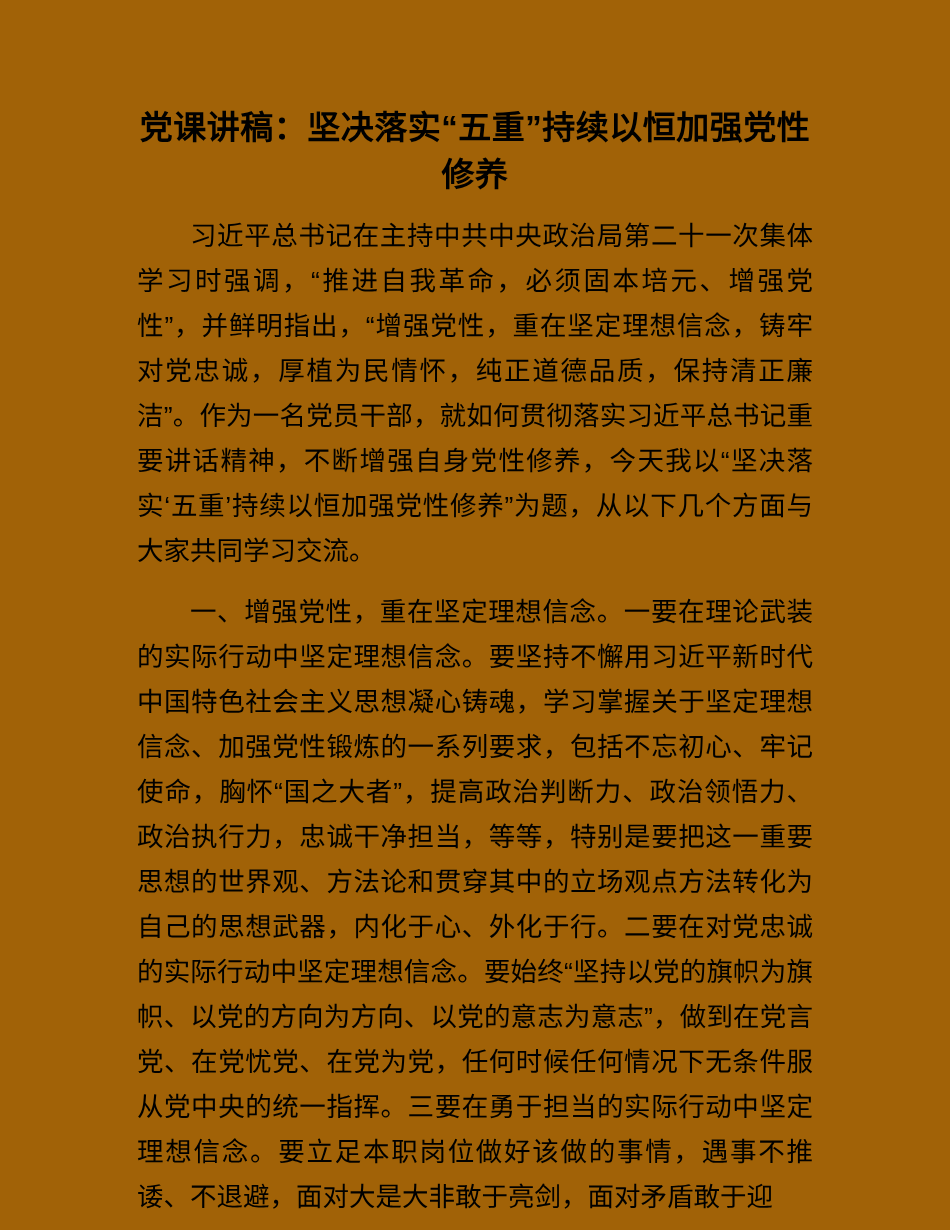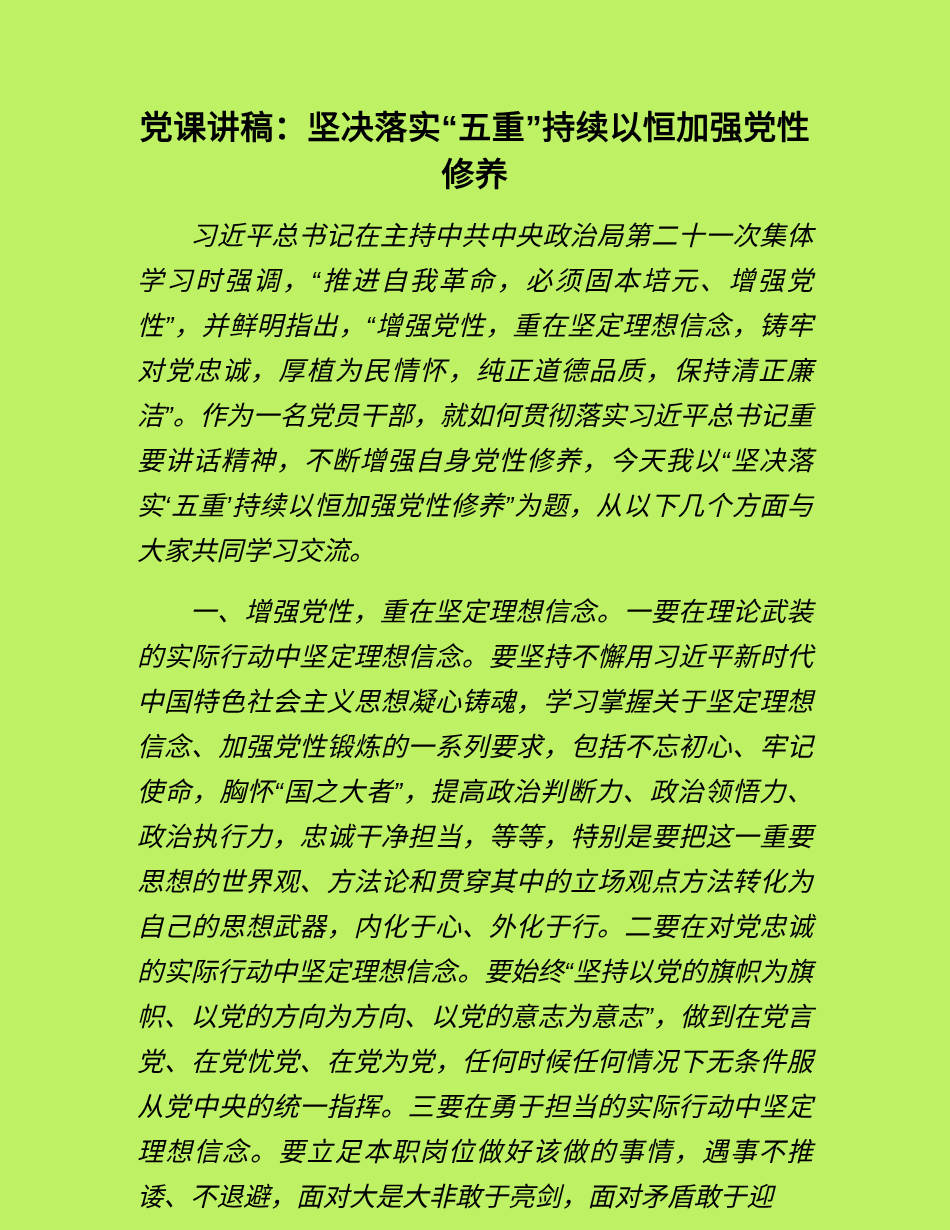--- a/index.html
+++ b/index.html
@@ -11,21 +11,21 @@
   body {
     width: 950px;
     height: 1230px;
     overflow: hidden;
     font-family: "Liberation Sans", "DejaVu Sans", sans-serif;
     color: #000000;
   }
   .page {
     width: 950px;
     height: 1230px;
-    background: #bef264;
+    background: #a16207;
     padding-top: 104px;
   }
   .doc-title {
     margin: 0 auto;
     max-width: 700px;
     font-size: 33px;
     line-height: 47px;
     font-weight: 700;
     text-align: center;
     color: #000000;
@@ -37,21 +37,20 @@
   .doc-body p {
     margin: 16px 0 9px 0;
     font-size: 26.5px;
     line-height: 45px;
     font-weight: 400;
     text-indent: 2em;
     text-align: justify;
     color: #000000;
     word-break: break-all;
     overflow-wrap: break-word;
-    font-style: italic;
   }
 </style>
 </head>
 <body>
 
 <div class="page">
   <h1 class="doc-title">党课讲稿：坚决落实“五重”持续以恒加强党性修养</h1>
   <div class="doc-body">
       <p>习近平总书记在主持中共中央政治局第二十一次集体学习时强调，“推进自我革命，必须固本培元、增强党性”，并鲜明指出，“增强党性，重在坚定理想信念，铸牢对党忠诚，厚植为民情怀，纯正道德品质，保持清正廉洁”。作为一名党员干部，就如何贯彻落实习近平总书记重要讲话精神，不断增强自身党性修养，今天我以“坚决落实‘五重’持续以恒加强党性修养”为题，从以下几个方面与大家共同学习交流。</p>
       <p>一、增强党性，重在坚定理想信念。一要在理论武装的实际行动中坚定理想信念。要坚持不懈用习近平新时代中国特色社会主义思想凝心铸魂，学习掌握关于坚定理想信念、加强党性锻炼的一系列要求，包括不忘初心、牢记使命，胸怀“国之大者”，提高政治判断力、政治领悟力、政治执行力，忠诚干净担当，等等，特别是要把这一重要思想的世界观、方法论和贯穿其中的立场观点方法转化为自己的思想武器，内化于心、外化于行。二要在对党忠诚的实际行动中坚定理想信念。要始终“坚持以党的旗帜为旗帜、以党的方向为方向、以党的意志为意志”，做到在党言党、在党忧党、在党为党，任何时候任何情况下无条件服从党中央的统一指挥。三要在勇于担当的实际行动中坚定理想信念。要立足本职岗位做好该做的事情，遇事不推诿、不退避，面对大是大非敢于亮剑，面对矛盾敢于迎</p>

